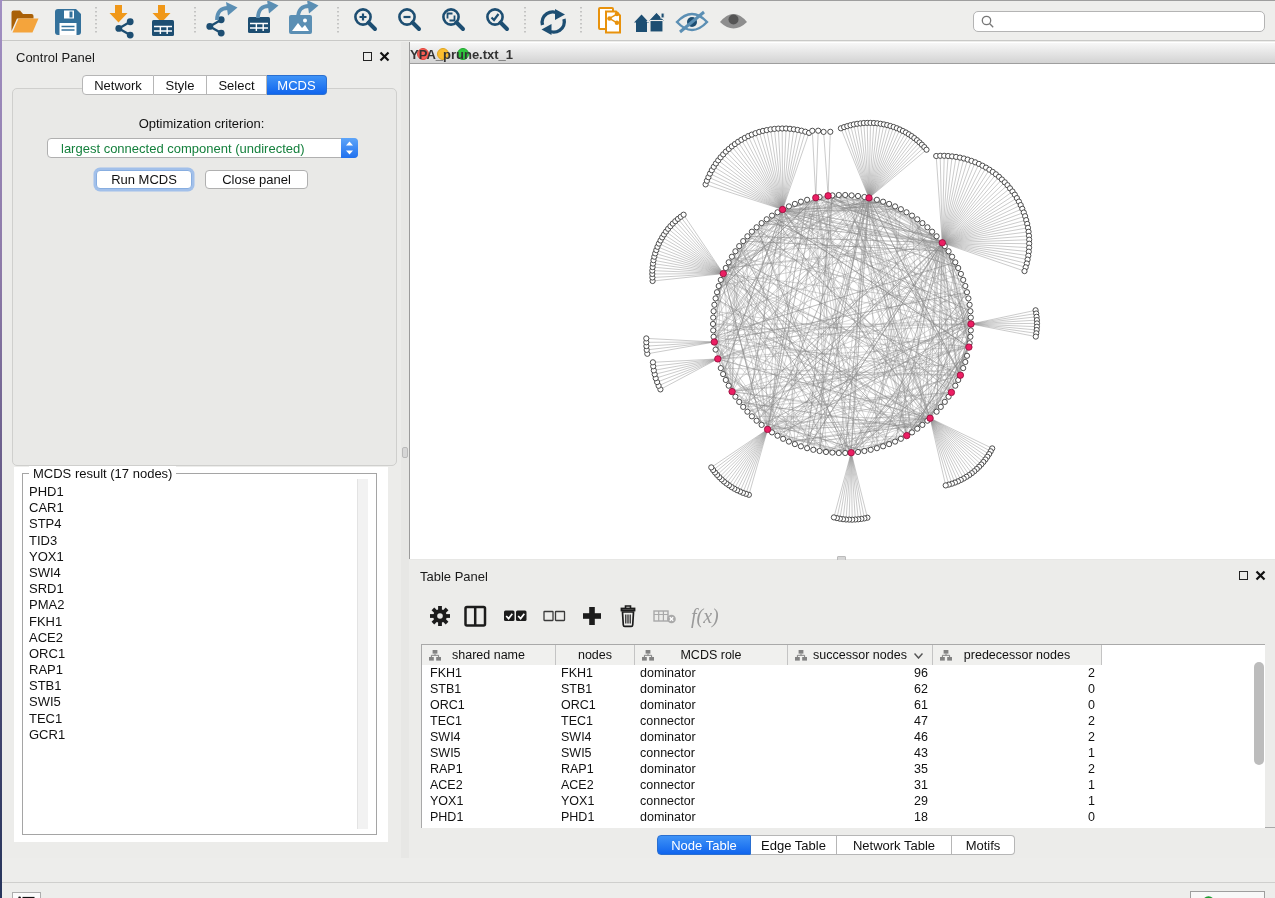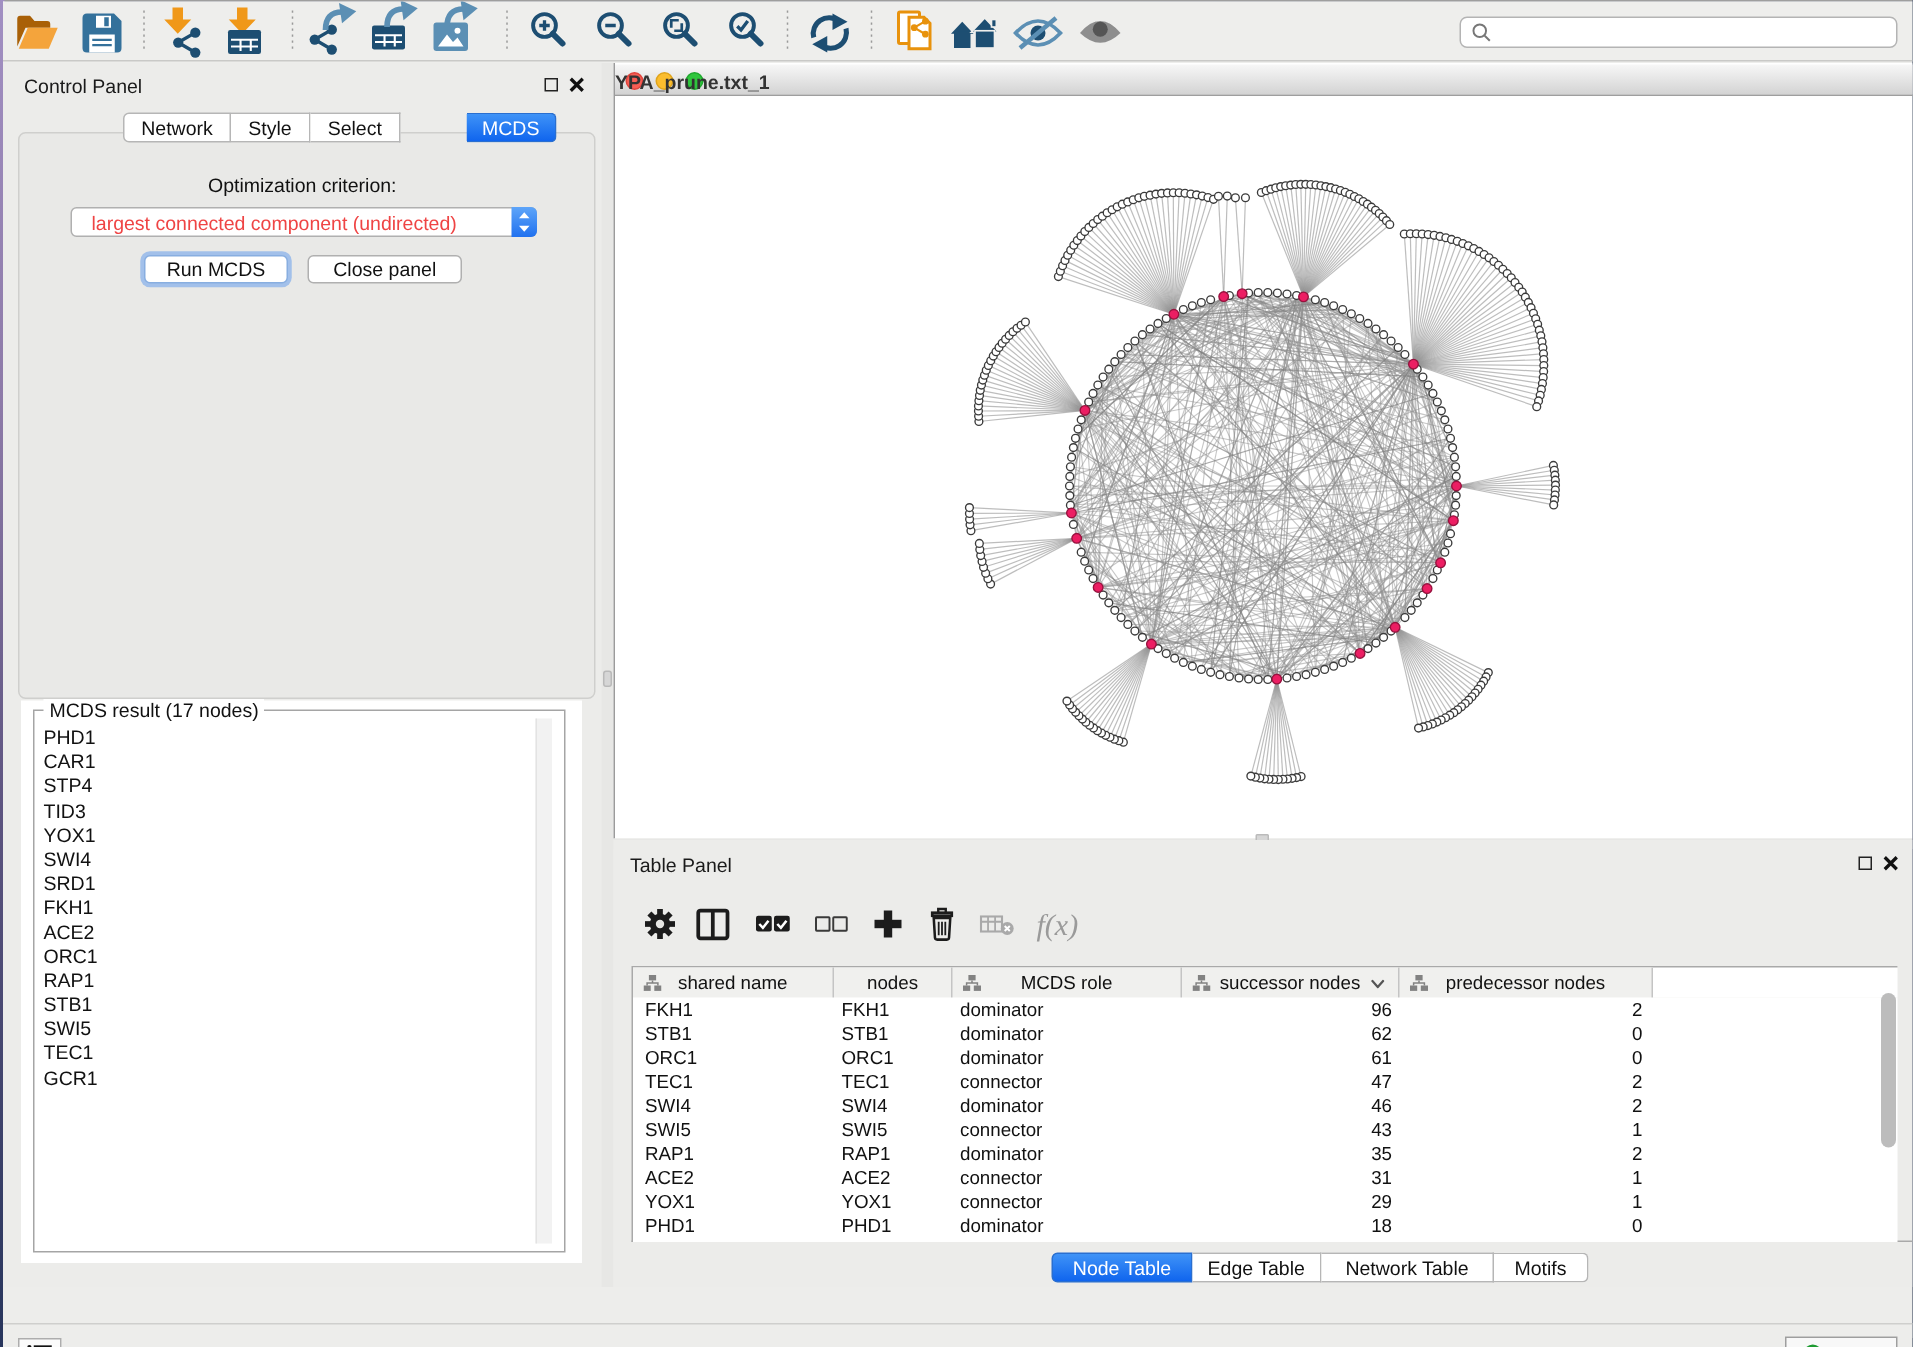--- a/index.html
+++ b/index.html
@@ -16,24 +16,24 @@
 
 #cp { position:absolute; left:0; top:41px; width:399px; height:816px; background:#ececea; }
 #cpTitle { position:absolute; left:14px; top:8px; font-size:13px; color:#1a1a1a; }
 .floatIc { position:absolute; width:9px; height:9px; border:1.3px solid #222; }
 .closeIc { position:absolute; font-size:12px; font-weight:bold; color:#111; }
 
 .tabrow { position:absolute; display:flex; }
 .tab { height:20px; line-height:19px; font-size:13px; color:#111; background:#fff; border:1px solid #b6b6b6; border-left:none; padding:0; text-align:center; }
 .tab.first { border-left:1px solid #b6b6b6; border-radius:4px 0 0 4px; }
 .tab.last { border-radius:0 4px 4px 0; }
-.tab.sel { background:linear-gradient(#3f93f7,#1065ee); color:#fff; border-color:#2a6fd0;margin-left:44px; }
+.tab.sel { background:linear-gradient(#3f93f7,#1065ee); color:#fff; border-color:#2a6fd0; }
 #cpBody { position:absolute; left:10px; top:46px; width:385px; height:378px; background:#e9e9e7; border:1px solid #cfcfcd; border-radius:5px; }
 #optLabel { position:absolute; left:0; top:74px; width:399px; text-align:center; font-size:13px; color:#111; }
-#combo { position:absolute; left:45px; top:96px; width:311px; height:20px; background:#fff; border:1px solid #b0b0b0; border-radius:4px; font-size:13px; color:#ef4444; line-height:19px; padding-left:13px; }
+#combo { position:absolute; left:45px; top:96px; width:311px; height:20px; background:#fff; border:1px solid #b0b0b0; border-radius:4px; font-size:13px; color:#15803d; line-height:19px; padding-left:13px; }
 #comboBtn { position:absolute; right:-1px; top:-1px; width:17px; height:20px; background:linear-gradient(#5ea5f9,#2071ef); border-radius:0 4px 4px 0; }
 .btn { position:absolute; height:19px; background:#fff; border:1px solid #b0b0b0; border-radius:4px; font-size:13px; color:#111; text-align:center; line-height:17px; }
 #runBtn { left:94px; top:128px; width:96px; box-shadow:0 0 0 2.5px rgba(125,170,235,0.65); border-color:#88aee0; }
 #closeBtn { left:203px; top:128px; width:103px; }
 
 #mcdsWrap { position:absolute; left:12px; top:425px; width:374px; height:375px; background:#fff; }
 #mcdsFs { position:absolute; left:8px; top:6px; width:355px; height:362px; border:1px solid #a5a5a5; }
 #mcdsLegend { position:absolute; left:6px; top:-8px; background:#fff; padding:0 4px; font-size:13px; color:#111; }
 #mcdsList { position:absolute; left:1px; top:10px; width:341px; height:348px; background:#fff; overflow:hidden; }
 .li { height:16.2px; font-size:13px; color:#111; padding-left:5px; line-height:16px; }
@@ -220,20 +220,21 @@
       <div id="mcdsFs">
           <div id="mcdsLegend">MCDS result (17 nodes)</div>
         <div id="mcdsList">
             <div class="li">PHD1</div>
             <div class="li">CAR1</div>
             <div class="li">STP4</div>
             <div class="li">TID3</div>
             <div class="li">YOX1</div>
             <div class="li">SWI4</div>
             <div class="li">SRD1</div>
+            <div class="li">PMA2</div>
             <div class="li">FKH1</div>
             <div class="li">ACE2</div>
             <div class="li">ORC1</div>
             <div class="li">RAP1</div>
             <div class="li">STB1</div>
             <div class="li">SWI5</div>
             <div class="li">TEC1</div>
             <div class="li">GCR1</div>
           </div>
         <div id="mcdsScroll"></div>

